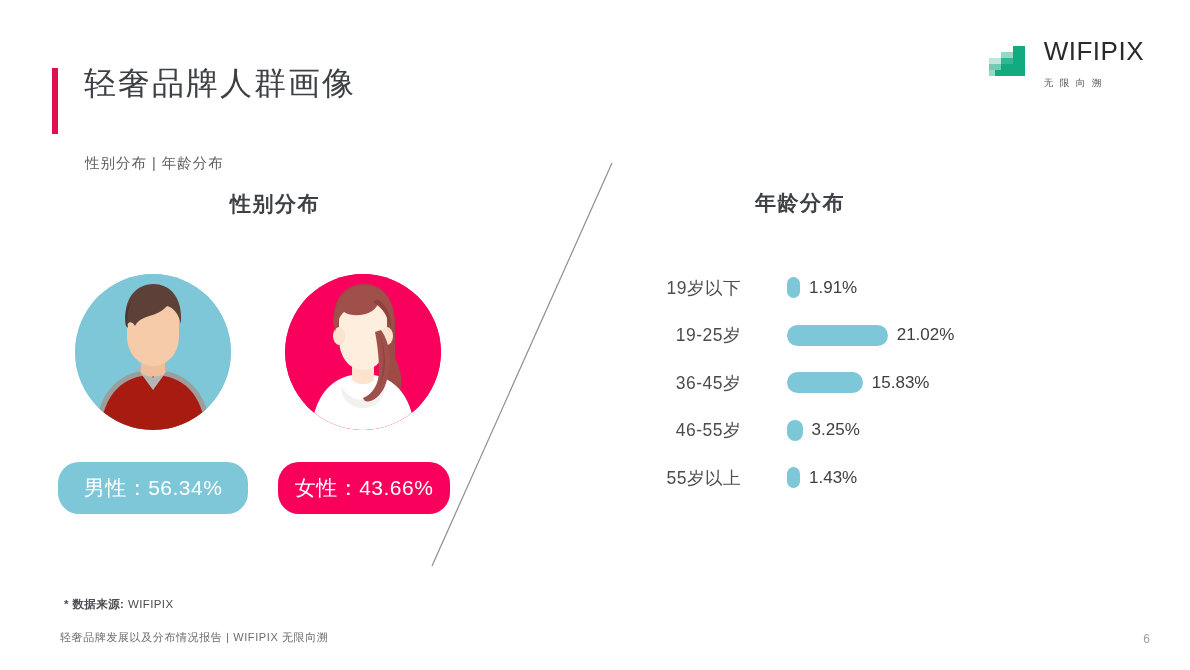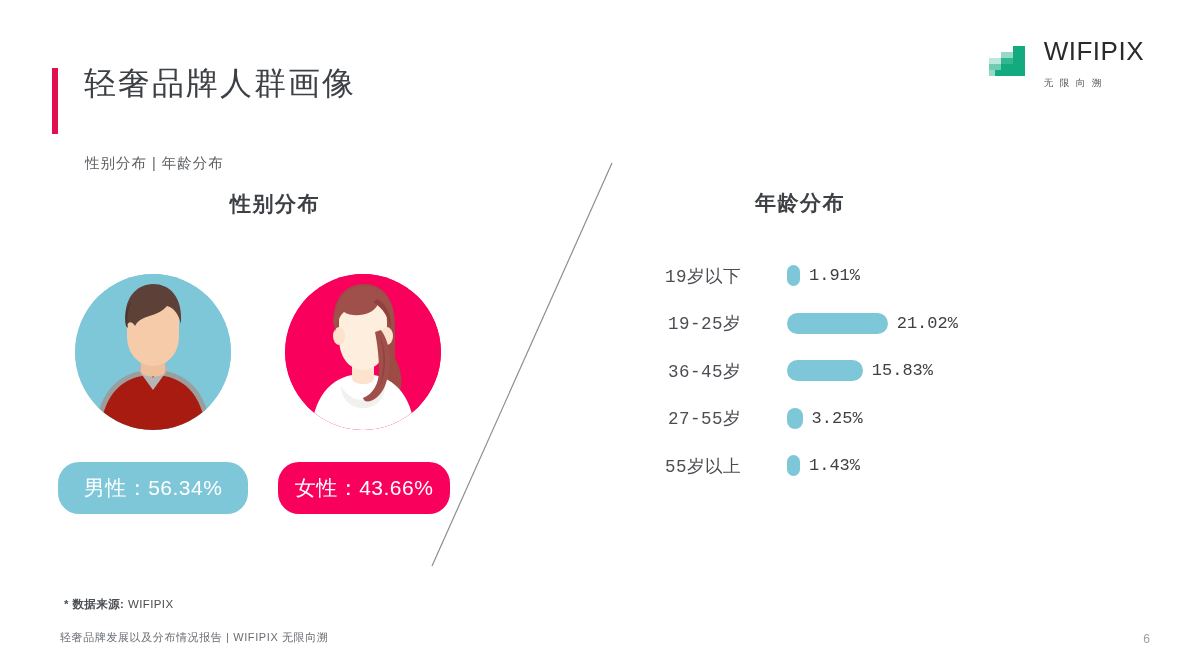--- a/index.html
+++ b/index.html
@@ -52,21 +52,21 @@
     color:#fff; font-size:21px; letter-spacing:0.5px;
   }
   .pill.male   { left:58px;  top:462px; width:190px; background:#7ec7d8; }
   .pill.female { left:278px; top:462px; width:172px; background:#f9005c;text-align:center; }
 
   
   .age-heading {
     position:absolute; left:755px; top:189px;
     font-size:21px; font-weight:700; color:#3d4044; letter-spacing:1.5px;
   }
-  .bars { position:absolute; left:620px; top:252px; width:470px;font-family:Liberation Mono, monospace; }
+  .bars { position:absolute; left:620px; top:264px; width:470px; }
   .bar-row { position:relative; height:47.5px; display:flex; align-items:center; }
   .bar-label {
     width:130px; text-align:right; padding-right:9px;
     font-size:17.5px; color:#4a4d51; letter-spacing:0.5px; white-space:nowrap;
   }
   .bar-track { position:relative; display:flex; align-items:center; flex:1;padding-left:37px; }
   .bar {
     height:21px; border-radius:11px; background:#7ec7d8; flex:none;
   }
   .bar.highlight { background:#f9005c; }
@@ -184,21 +184,21 @@
       </div>
     </div>
     <div class="bar-row">
       <div class="bar-label">36-45岁</div>
       <div class="bar-track">
         <div class="bar" style="width: 75.8px; background: rgb(126, 199, 216);"></div>
         <div class="bar-value">15.83%</div>
       </div>
     </div>
     <div class="bar-row">
-      <div class="bar-label">27-55岁</div>
+      <div class="bar-label">46-55岁</div>
       <div class="bar-track">
         <div class="bar" style="width: 15.6px; background: rgb(126, 199, 216);"></div>
         <div class="bar-value">3.25%</div>
       </div>
     </div>
     <div class="bar-row">
       <div class="bar-label">55岁以上</div>
       <div class="bar-track">
         <div class="bar" style="width: 13px; background: rgb(126, 199, 216);"></div>
         <div class="bar-value">1.43%</div>

